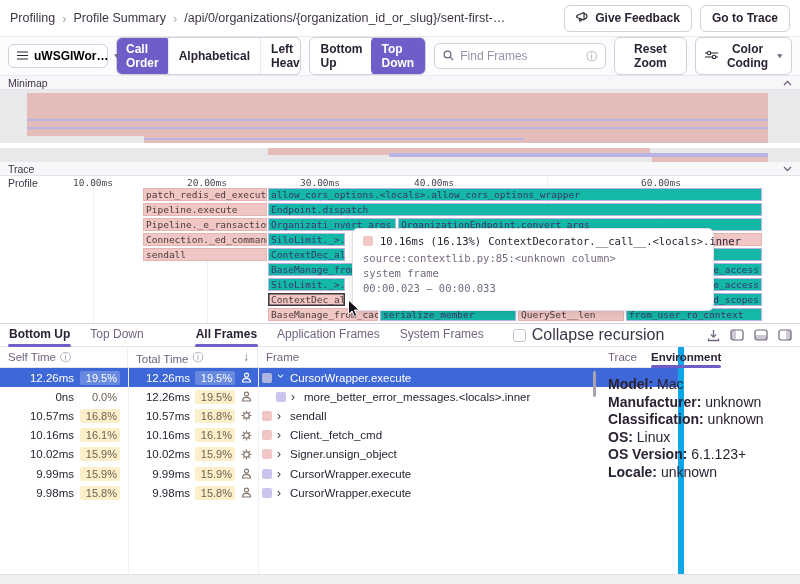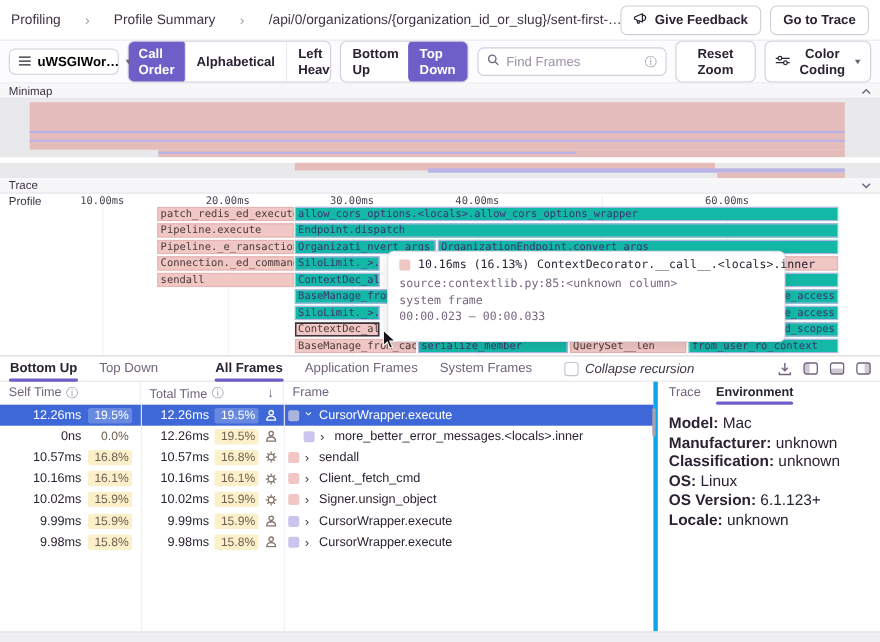--- a/index.html
+++ b/index.html
@@ -3,21 +3,21 @@
 <meta charset="utf-8">
 <style>
   * { margin:0; padding:0; box-sizing:border-box; }
   html,body { background:#fff; }
   body { font-family:"Liberation Sans", sans-serif; color:#2b2233; }
   .app { position:relative; width:800px; height:584px; overflow:hidden; background:#fff; }
 
   
   .topbar { position:absolute; left:0; top:0; width:800px; height:36px; display:flex; align-items:center;
             padding:0 10px; background:#fff; }
-  .crumbs { display:flex; align-items:center; gap:22px; font-size:12.5px; color:#3e3446; white-space:nowrap;
+  .crumbs { display:flex; align-items:center; gap:7px; font-size:12.5px; color:#3e3446; white-space:nowrap;
             overflow:hidden; flex:1; }
   .crumb-sep { color:#a79fb1; font-size:13px; }
   .topbar-btns { display:flex; gap:8px; }
   .btn { display:inline-flex; align-items:center; gap:6px; border:1px solid #d4cdda; background:#fff;
          border-radius:6px; padding:5px 11px; font-size:12px; font-weight:bold; color:#2b2233; cursor:pointer; }
 
   
   .toolbar { position:absolute; left:0; top:36px; width:800px; height:40px; display:flex; align-items:center;
              gap:8px; padding:0 8px; background:#fcfbfd; border-top:1px solid #ece8ef; border-bottom:1px solid #ece8ef; }
   .seg-group { display:flex; align-items:stretch; border:1px solid #d4cdda; border-radius:6px; background:#fff; overflow:hidden; }
@@ -69,27 +69,27 @@
 
   .cursor { position:absolute; left:347px; top:299px; z-index:9; pointer-events:none; }
 
   
   .bottom { position:absolute; left:0; top:323px; width:800px; height:261px; background:#fff; border-top:1px solid #d8d3dc; }
   .bp-tabs { height:23px; display:flex; align-items:center; gap:18px; padding:0 8px; border-bottom:1px solid #e7e3ea; }
   .bp-tab { font-size:12px; color:#71637e; padding:3px 1px 5px; position:relative; cursor:pointer; white-space:nowrap; }
   .bp-tab.active { color:#2b2233; font-weight:bold; }
   .bp-tab.active::after { content:""; position:absolute; left:0; right:0; bottom:-1px; height:3px; background:#6d5fc7; border-radius:2px; }
   .tab-gap { width:14px; }
-  .collapse-chk { display:flex; align-items:center; gap:6px; font-size:12px; color:#3e3446; margin-left:10px;font-style:italic; }
+  .collapse-chk { display:flex; align-items:center; gap:6px; font-size:16px; color:#3e3446; margin-left:10px; }
   .chkbox { width:13px; height:13px; border:1px solid #c6bfce; border-radius:3px; background:#fff; }
   .bp-icons { margin-left:auto; display:flex; align-items:center; gap:10px; color:#71637e; }
   .bp-icons svg { display:block; }
 
   .bp-main { position:relative; height:227px; }
-  .tbl { position:absolute; left:0; top:0; width:598px; height:227px; border-right:4px solid #0ea5e9; }
+  .tbl { position:absolute; left:0; top:0; width:684px; height:227px; border-right:6px solid #0ea5e9; }
   .tbl-head { display:flex; height:21px; align-items:center; font-size:11.5px; color:#71637e; border-bottom:1px solid #e7e3ea; }
   .th { padding:0 8px; display:flex; align-items:center; gap:4px; height:100%; }
   .th.self { width:128px; border-right:1px solid #efedf2; }
   .th.total { width:130px; border-right:1px solid #efedf2; justify-content:space-between; }
   .sort-arrow { color:#71637e; font-size:12px; }
   .col-rule { position:absolute; top:21px; bottom:0; width:1px; background:#f1eff4; }
   .trow { display:flex; height:19.2px; align-items:center; font-size:11.5px; cursor:pointer; }
   .c-self { width:128px; display:flex; justify-content:flex-end; align-items:center; gap:6px; padding-right:8px; }
   .c-total { width:130px; display:flex; justify-content:flex-end; align-items:center; gap:5px; padding-right:5px; }
   .c-frame { flex:1; display:flex; align-items:center; gap:5px; overflow:hidden; white-space:nowrap; }

